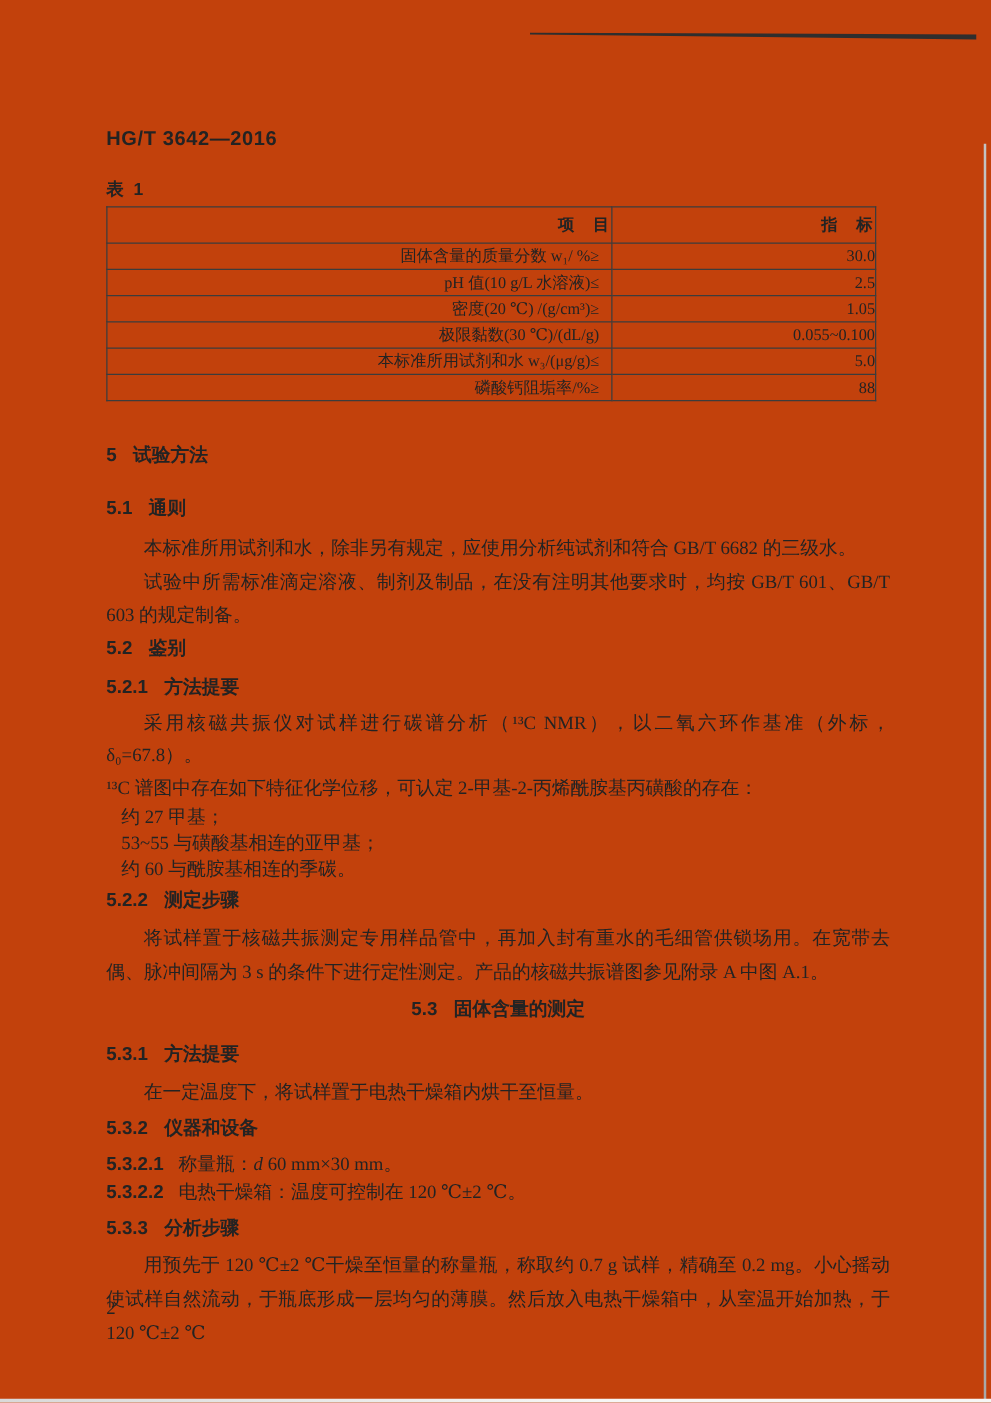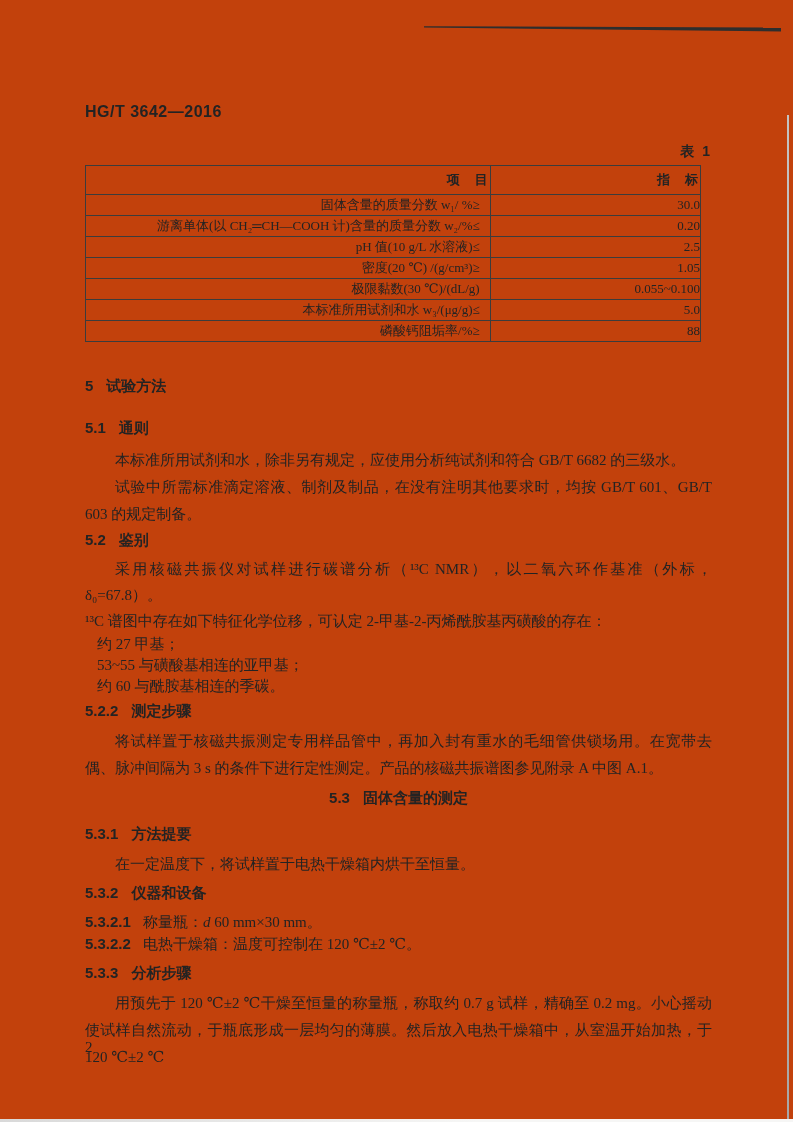--- a/index.html
+++ b/index.html
@@ -13,21 +13,21 @@
     box-sizing:border-box;
   }
   .content{position:absolute;left:85px;top:0;width:627px;}
 
   .doc-code{
     margin-top:102px;
     font-family:"Liberation Sans","DejaVu Sans",sans-serif;
     font-weight:bold;font-size:16px;line-height:20px;letter-spacing:0.5px;
   }
   .table-title{
-    margin-top:20px;text-align:right;
+    margin-top:20px;text-align:left;
     font-family:"Liberation Sans","DejaVu Sans",sans-serif;
     font-weight:bold;font-size:14px;line-height:18px;letter-spacing:2px;
   }
   table.spec{
     margin-top:5px;width:616px;
     border-collapse:collapse;
     border:1.5px solid #2a2a2a;
     font-size:13px;
   }
   table.spec th{
@@ -132,29 +132,20 @@
               <div class="item-wrap">
                 <span>固体含量的质量分数 w₁/ %</span>
                 <span class="sym">≥</span>
               </div>
             </td>
           <td class="val">30.0</td>
         </tr>
         <tr>
           <td>
               <div class="item-wrap">
-                <span>游离单体(以 CH₂═CH—COOH 计)含量的质量分数 w₂/%</span>
-                <span class="sym">≤</span>
-              </div>
-            </td>
-          <td class="val">0.20</td>
-        </tr>
-        <tr>
-          <td>
-              <div class="item-wrap">
                 <span>pH 值(10 g/L 水溶液)</span>
                 <span class="sym">≤</span>
               </div>
             </td>
           <td class="val">2.5</td>
         </tr>
         <tr>
           <td>
               <div class="item-wrap">
                 <span>密度(20 ℃) /(g/cm³)</span>
@@ -195,20 +186,21 @@
 
     <h2 class="sec s5"><span class="num">5</span><span>试验方法</span></h2>
 
     <h3 class="sec s51"><span class="num">5.1</span><span>通则</span></h3>
 
     <p class="para p511">本标准所用试剂和水，除非另有规定，应使用分析纯试剂和符合 GB/T 6682 的三级水。</p>
     <p class="para">试验中所需标准滴定溶液、制剂及制品，在没有注明其他要求时，均按 GB/T 601、GB/T 603 的规定制备。</p>
 
     <h3 class="sec s52"><span class="num">5.2</span><span>鉴别</span></h3>
 
+    <h4 class="sec s521"><span class="num">5.2.1</span><span>方法提要</span></h4>
 
     <p class="para p5211">采用核磁共振仪对试样进行碳谱分析（¹³C NMR），以二氧六环作基准（外标，δ₀=67.8）。</p>
     <p class="para noindent p5212">¹³C 谱图中存在如下特征化学位移，可认定 2-甲基-2-丙烯酰胺基丙磺酸的存在：</p>
 
     <div class="chem">约 27 甲基；</div>
     <div class="chem">53~55 与磺酸基相连的亚甲基；</div>
     <div class="chem">约 60 与酰胺基相连的季碳。</div>
 
     <h4 class="sec s522"><span class="num">5.2.2</span><span>测定步骤</span></h4>
 

